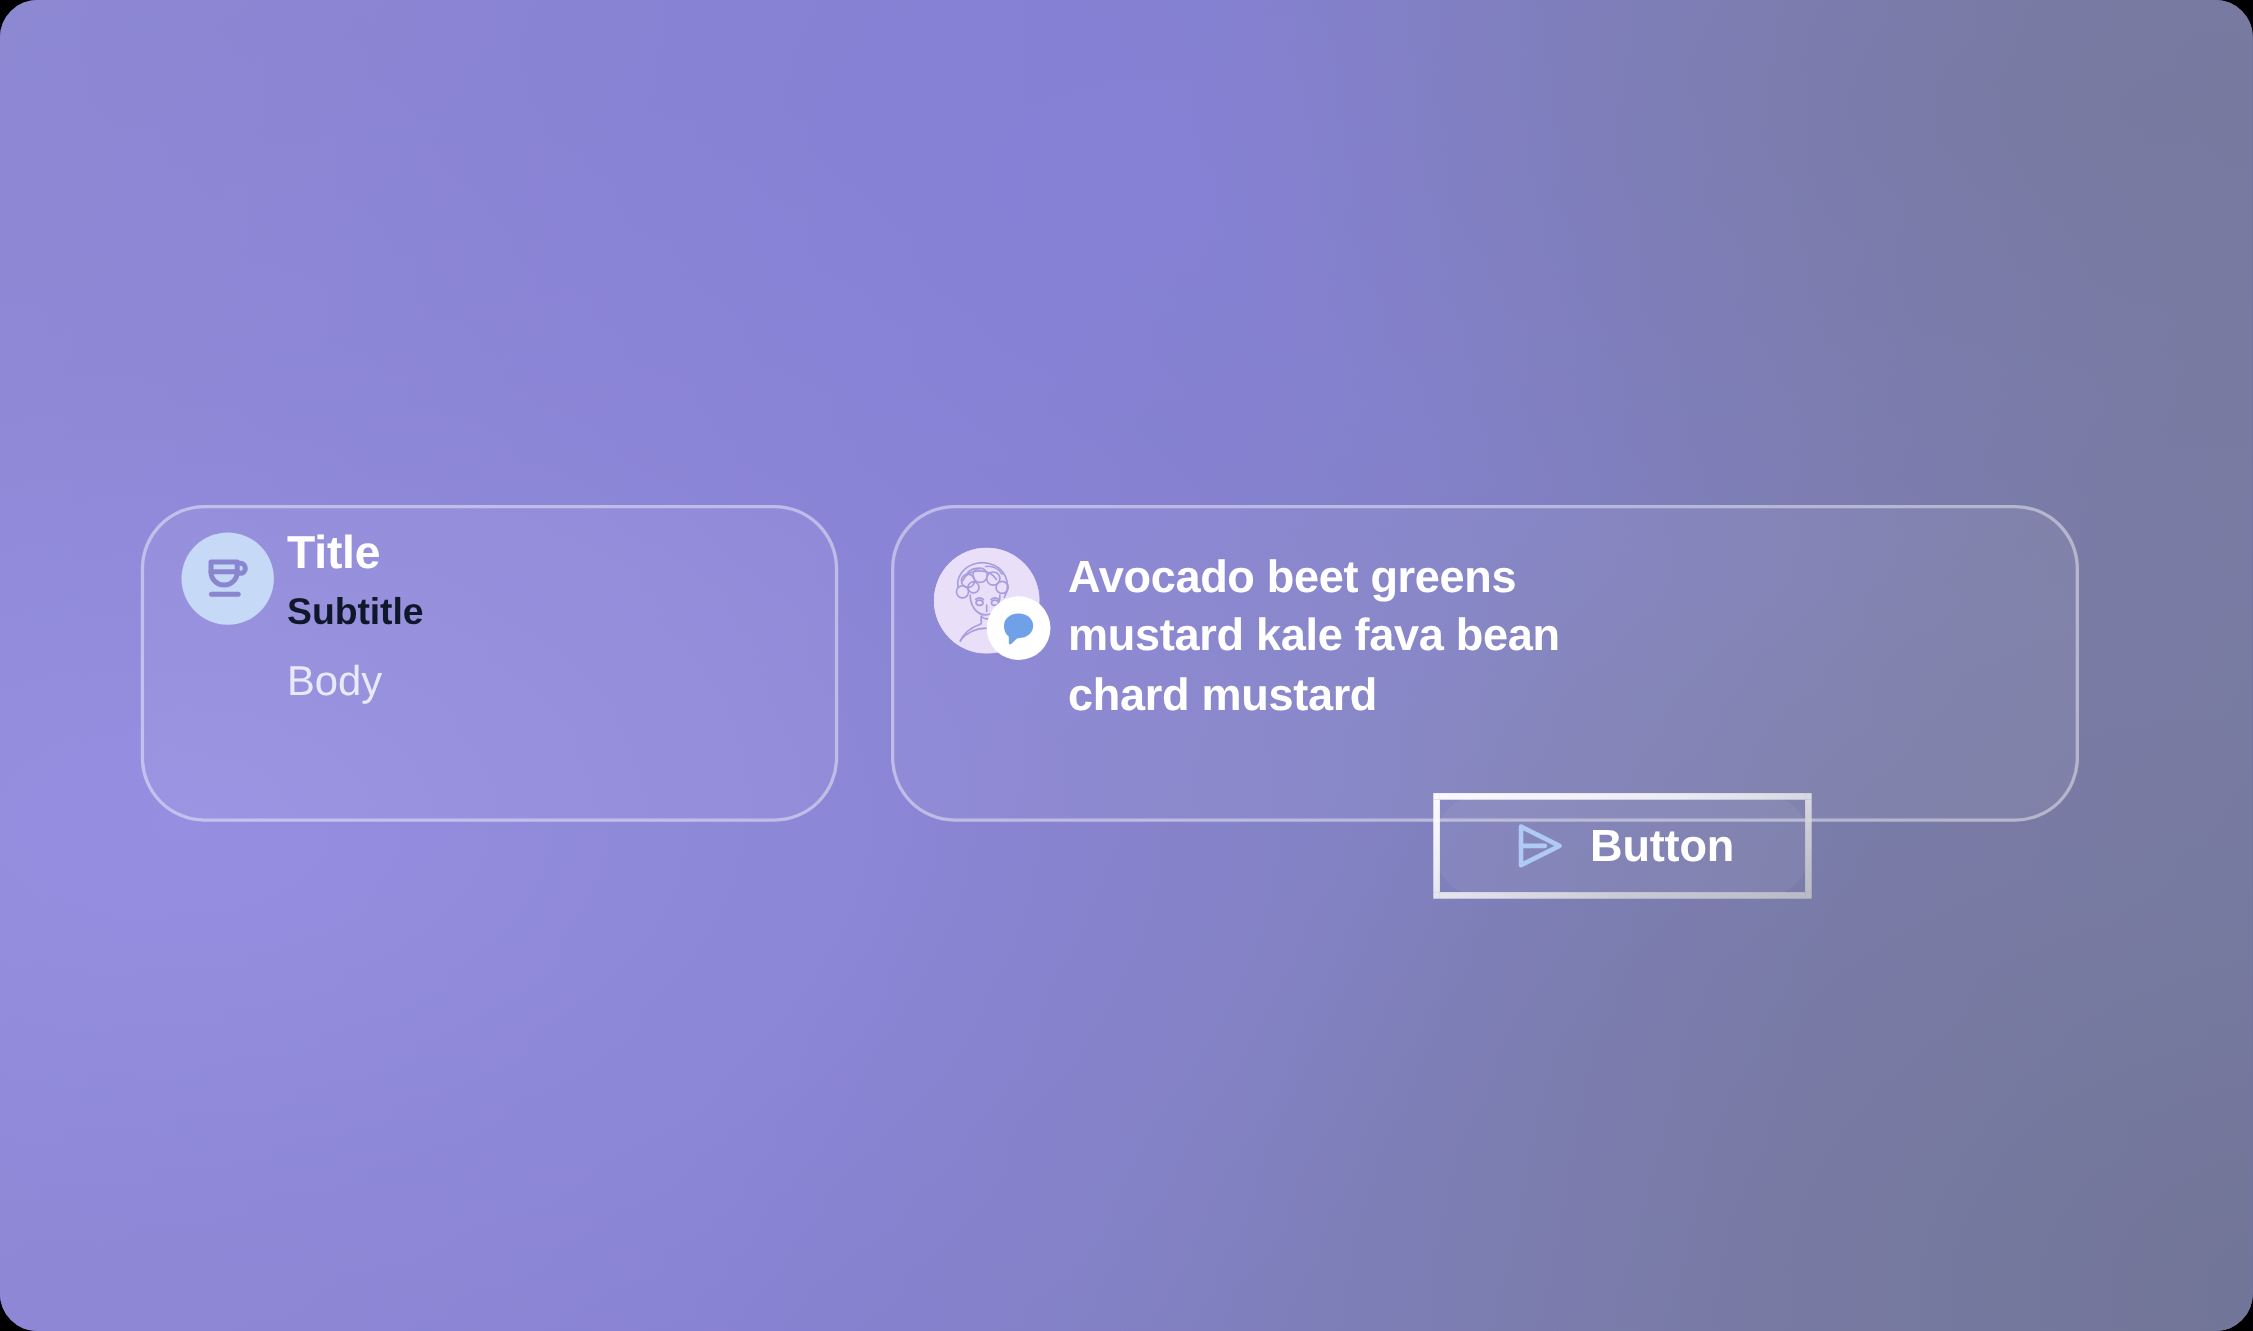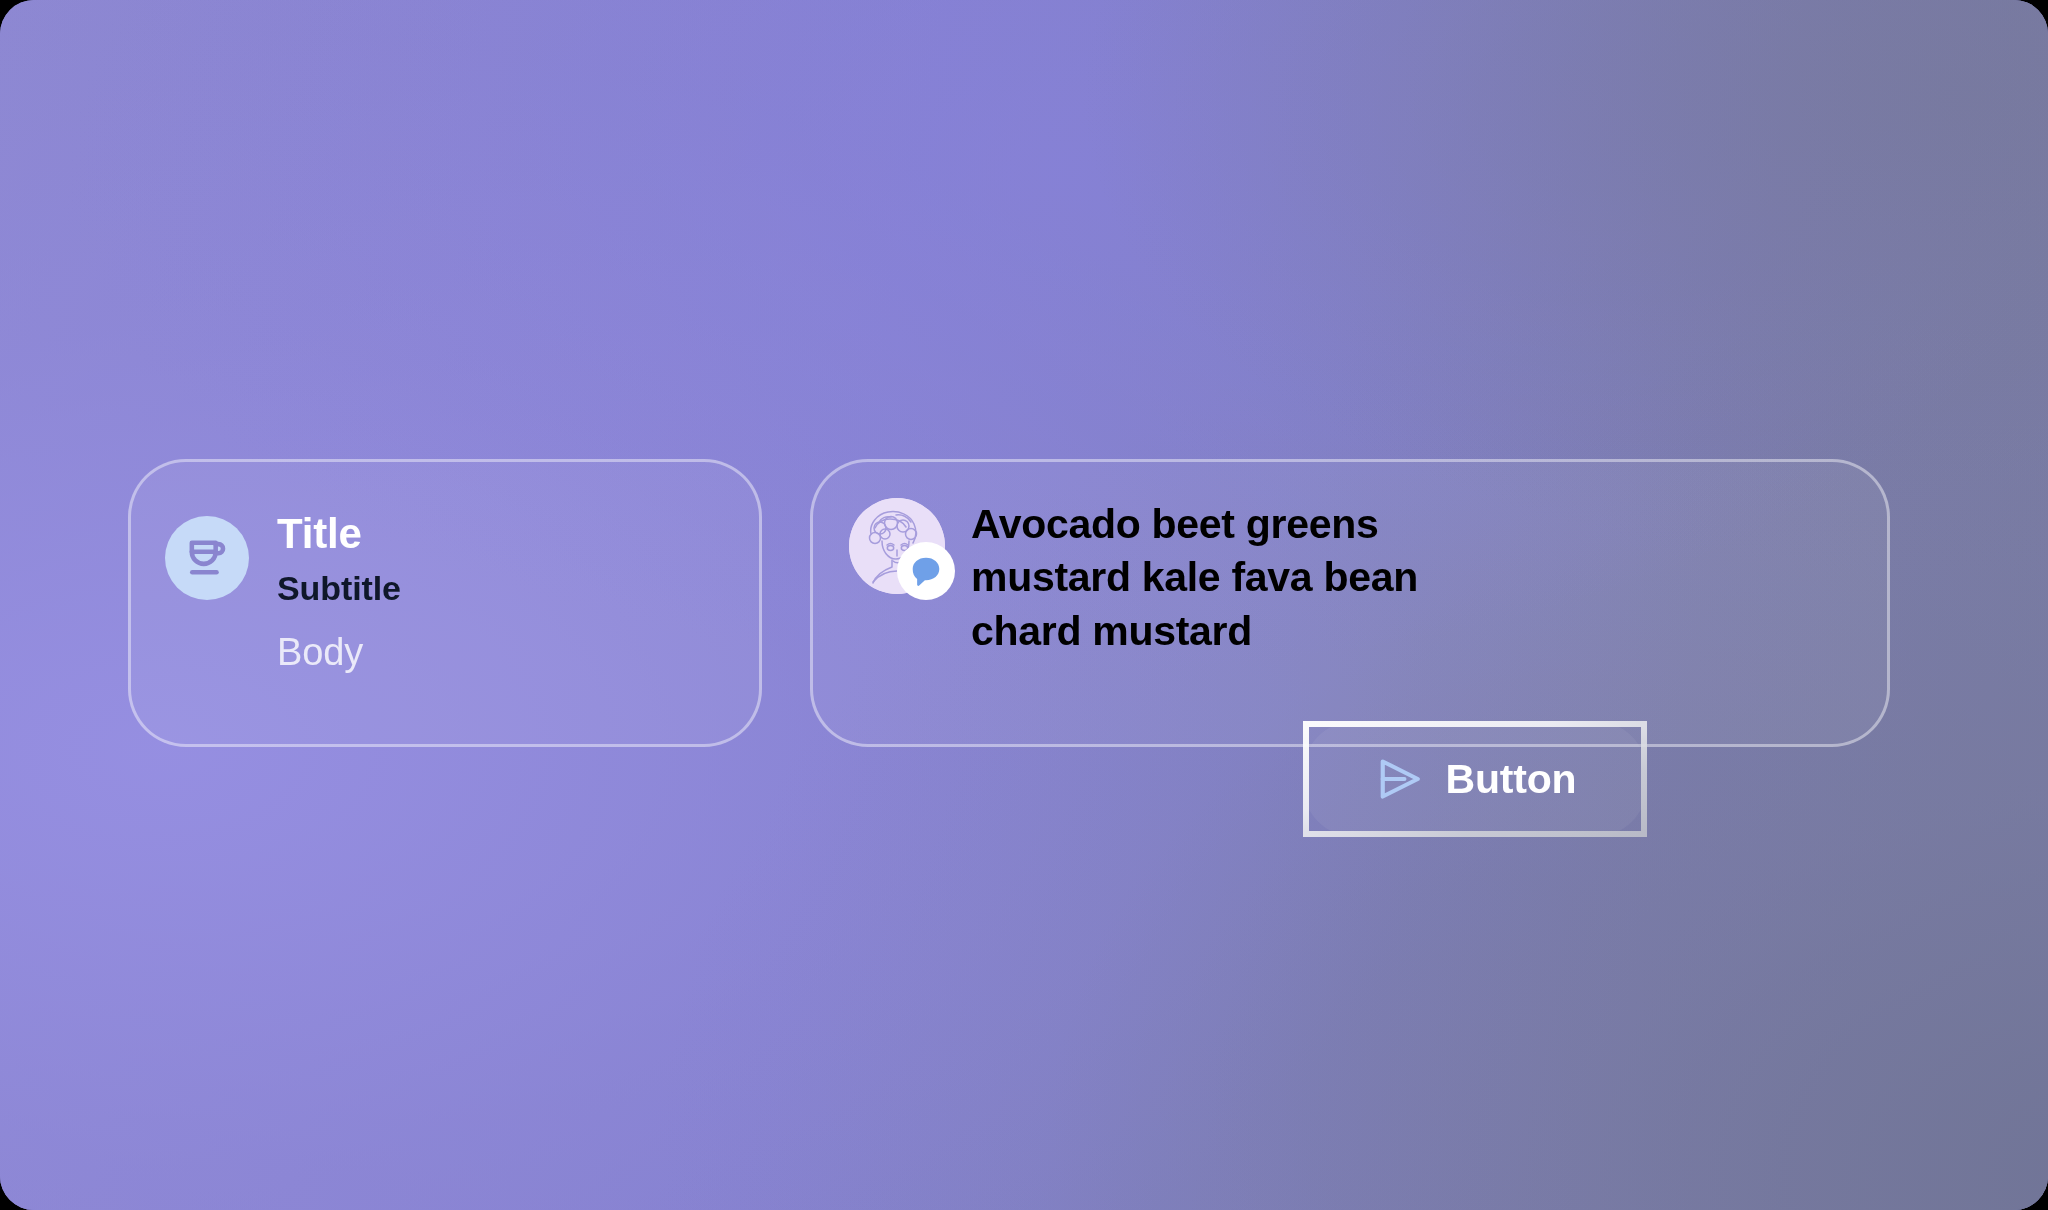--- a/index.html
+++ b/index.html
@@ -76,24 +76,24 @@
     width: 634px; height: 288px;
   }
   #card-avatar {
     left: 810px; top: 459px;
     width: 1080px; height: 288px;
   }
 
   
   #card-basic .card-inner {
     position: absolute;
-    left: 34px; top: 44px;
+    left: 34px; top: 12px;
     display: flex;
     align-items: flex-start;
-    gap: 28px;
+    gap: 12px;
   }
   .icon-circle {
     width: 84px; height: 84px;
     flex: 0 0 84px;
     border-radius: 50%;
     background: #c6daf8;
     display: flex;
     align-items: center;
     justify-content: center;
     margin-top: 10px;
@@ -154,31 +154,31 @@
     width: 58px; height: 58px;
     border-radius: 50%;
     background: #ffffff;
     display: flex;
     align-items: center;
     justify-content: center;
   }
   .avatar-title {
     font-size: 41px;
     font-weight: bold;
-    color: #000000;
+    color: #ffffff;
     line-height: 1.30;
     letter-spacing: -0.3px;
     max-width: 470px;
   }
 
   
   #send-button {
     position: absolute;
     left: 1303px; top: 721px;
-    width: 344px; height: 116px;
+    width: 344px; height: 96px;
     box-sizing: border-box;
     border-radius: 52px;
     border: 6px solid;
     border-image: linear-gradient(160deg,
         rgba(255,255,255,0.96) 0%,
         rgba(243,243,247,0.92) 38%,
         rgba(206,208,216,0.92) 72%,
         rgba(190,192,202,0.92) 100%) 1;
     border-image-slice: 1;
     background: rgba(255,255,255,0.055);

